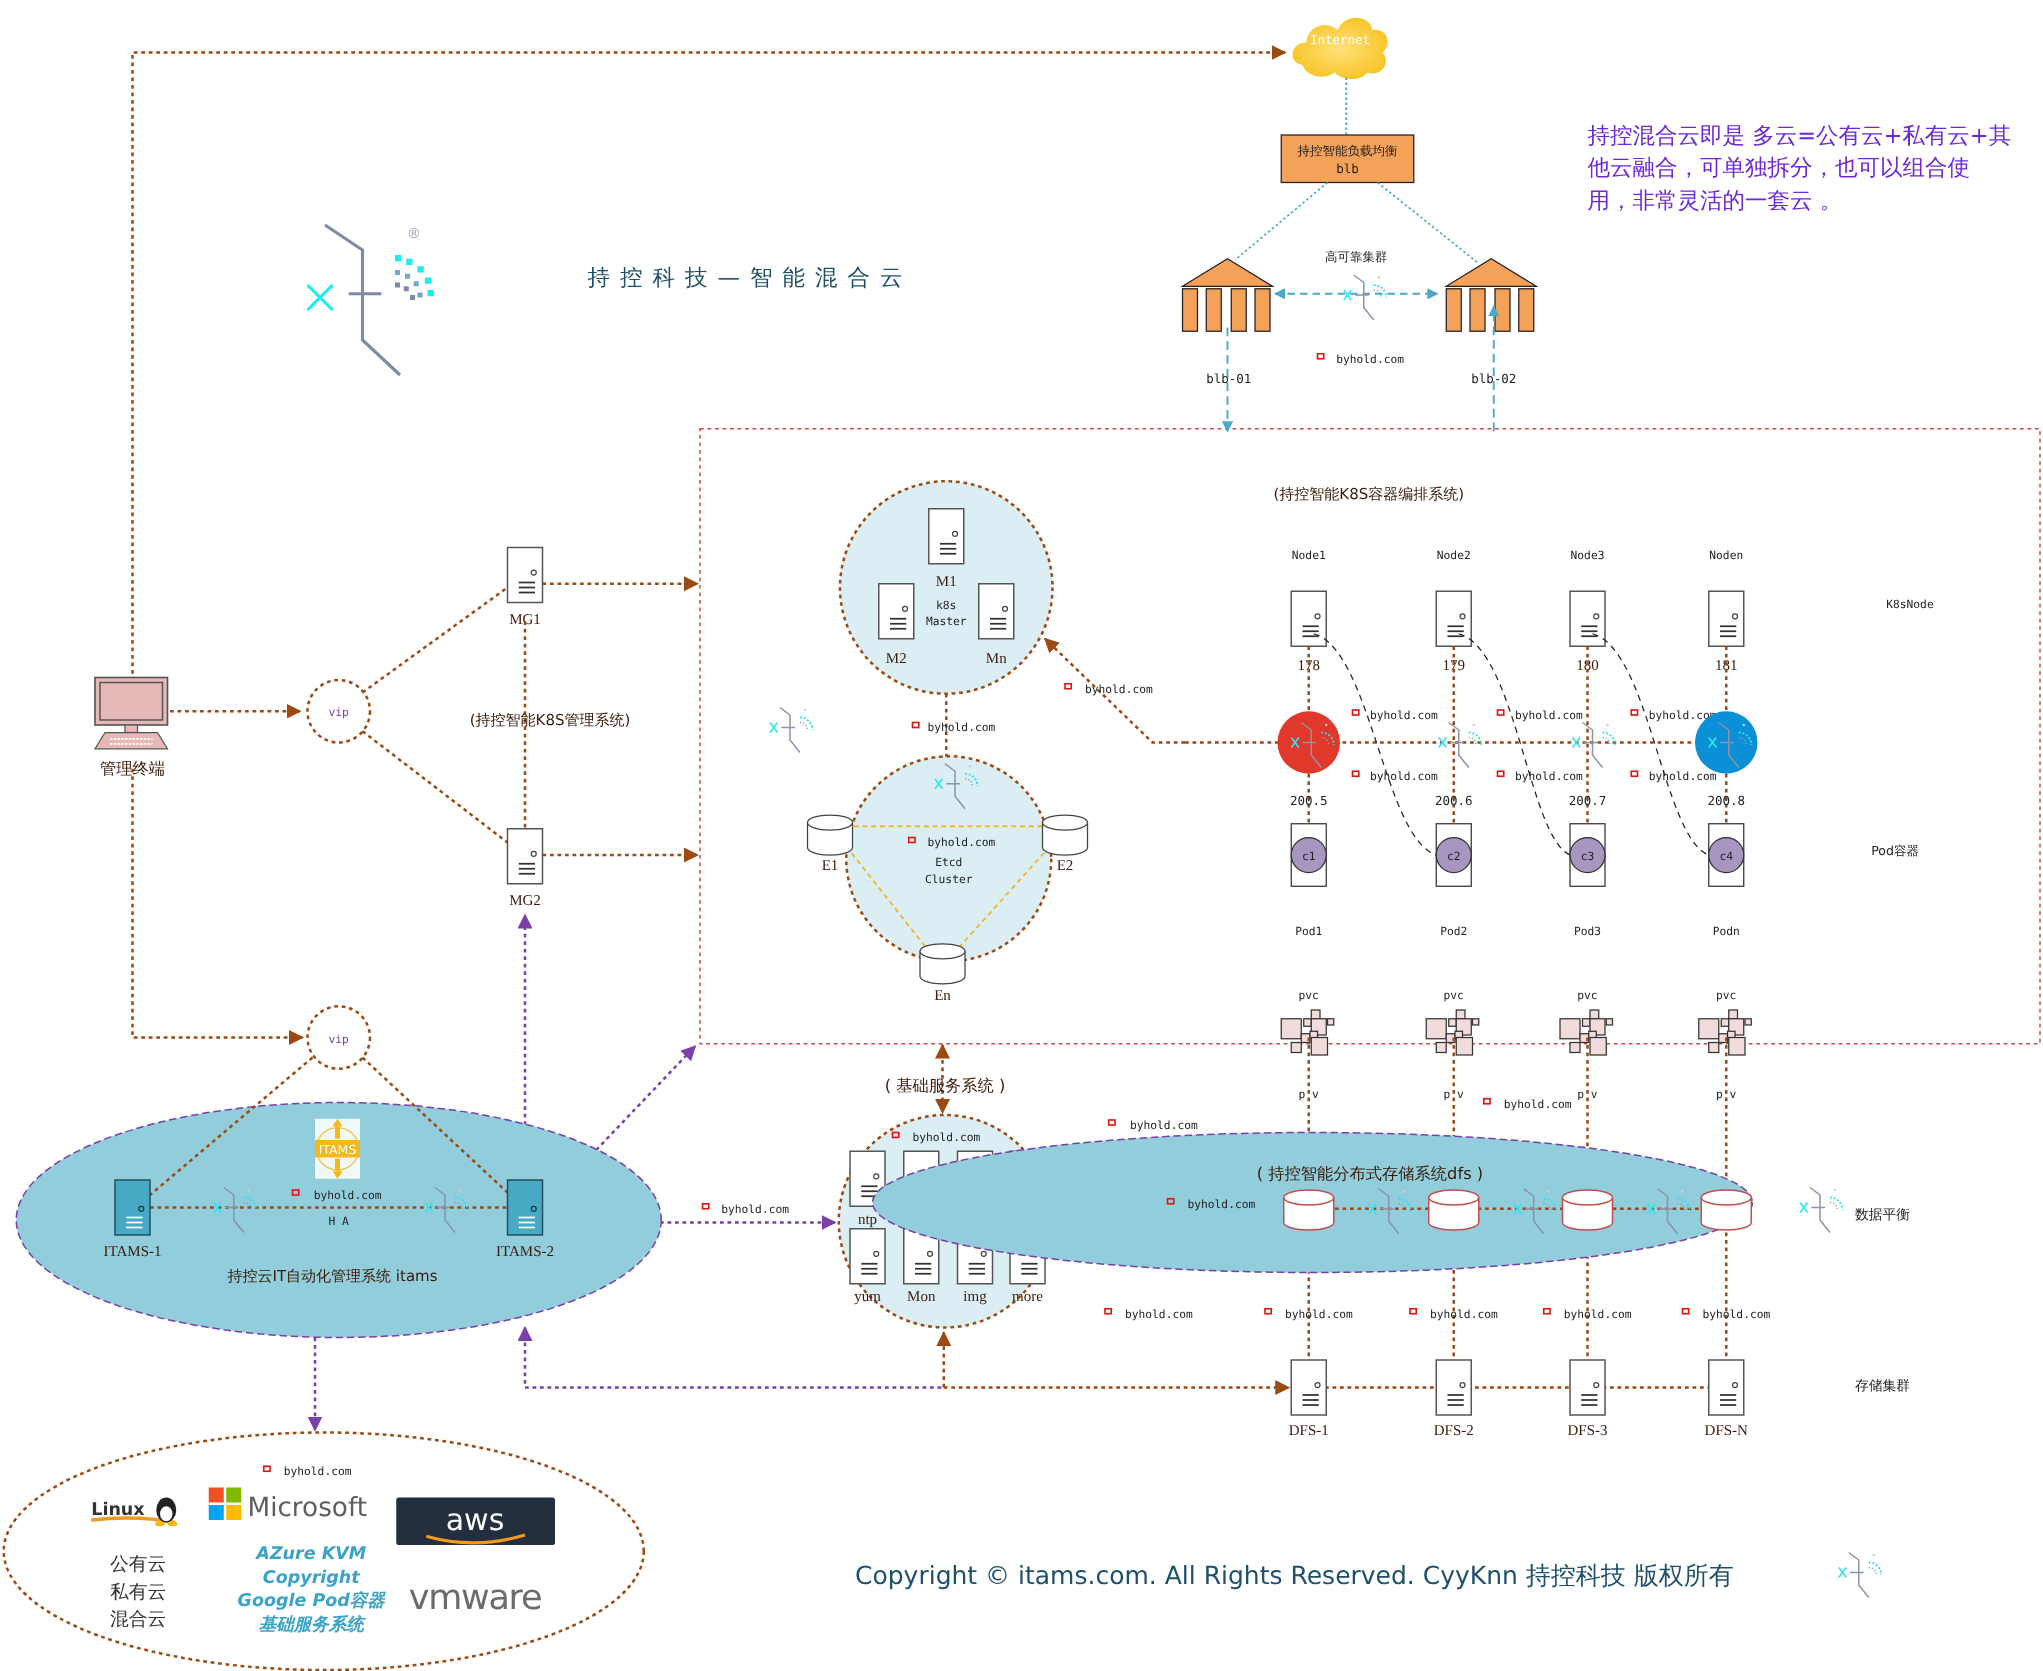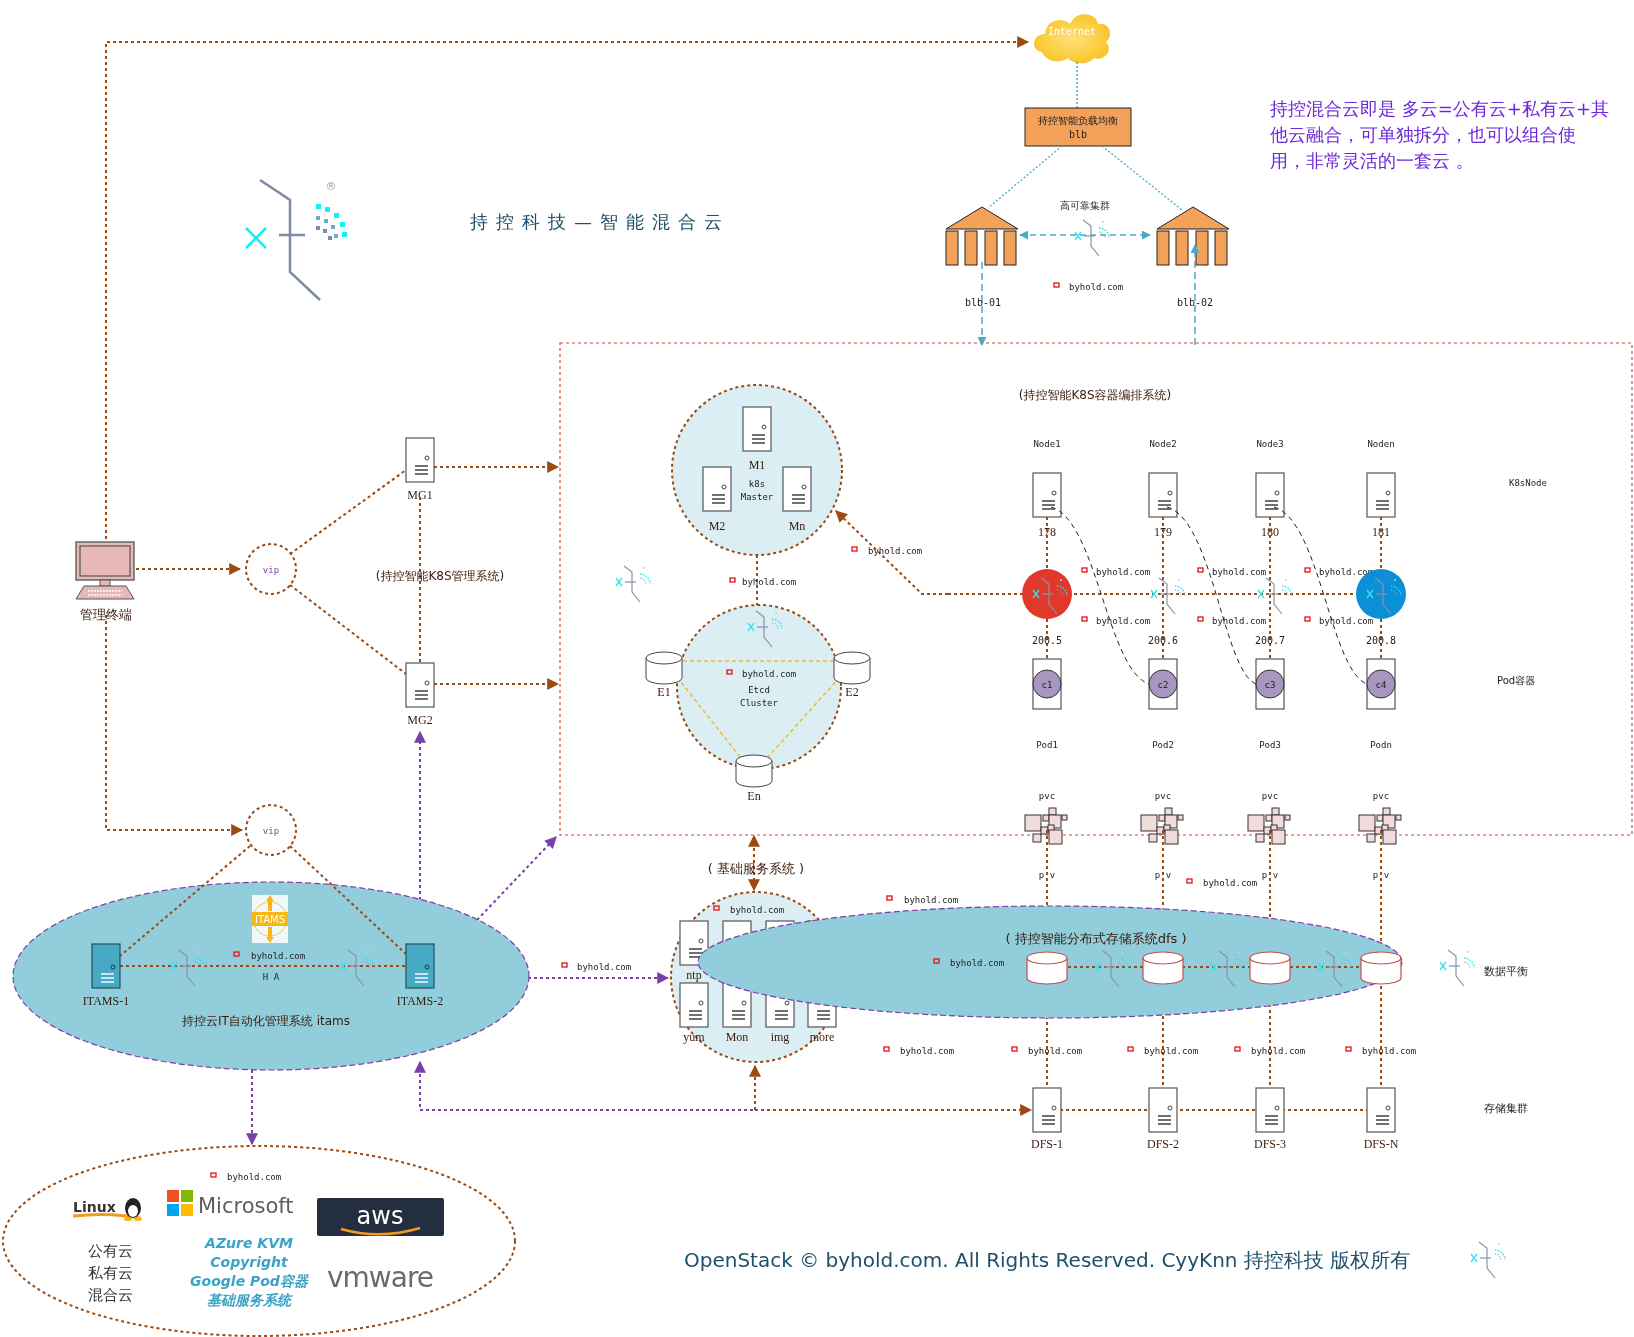--- a/index.html
+++ b/index.html
@@ -421,21 +421,21 @@
 
   <g>
     <text x="380" y="1287" text-anchor="middle" class="tl" style="font-size:28px;fill:#6b6b6b;letter-spacing:-1px">vmware</text>
   </g>
 
   <use href="#mark" x="1483" y="1258"></use>
 </svg>
 
 <div id="brand-title" class="html-text">持控科技—智能混合云</div>
 <div id="desc" class="html-text">持控混合云即是 多云=公有云+私有云+其他云融合，可单独拆分，也可以组合使用，非常灵活的一套云 。</div>
-<div id="copyright" class="html-text">OpenStack © byhold.com. All Rights Reserved. CyyKnn 持控科技 版权所有</div>
+<div id="copyright" class="html-text">Copyright © itams.com. All Rights Reserved. CyyKnn 持控科技 版权所有</div>
 <div id="cloud-types" class="html-text">
   <div>公有云</div>
   <div>私有云</div>
   <div>混合云</div>
 </div>
 <div id="cloud-products" class="html-text">
   <div>AZure  KVM</div>
   <div>Copyright</div>
   <div>Google Pod容器</div>
   <div>基础服务系统</div>

